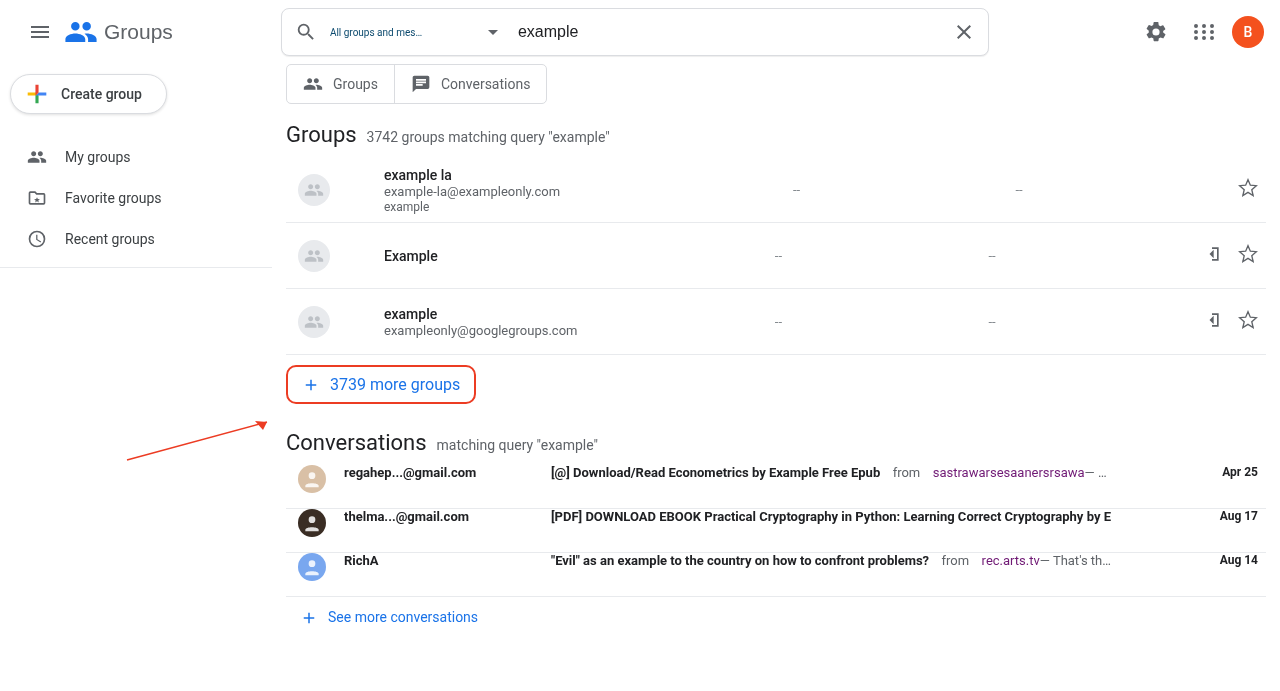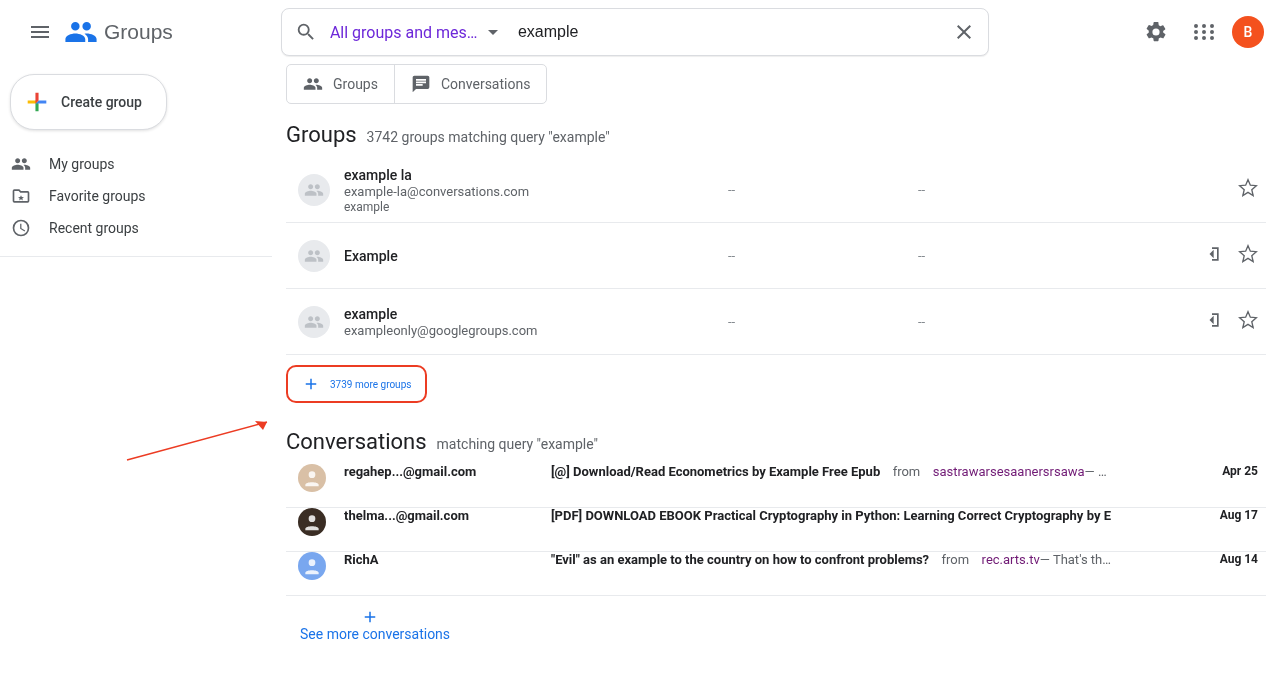--- a/index.html
+++ b/index.html
@@ -7,67 +7,67 @@
     
     
     .header { display: flex; align-items: center; height: 64px; padding: 0 16px; }
     .menu-btn { width: 48px; height: 48px; border-radius: 50%; display: flex; align-items: center; justify-content: center; cursor: pointer; }
     .logo-wrap { display: flex; align-items: center; margin-left: 0; }
     .logo-icon { width: 34px; height: 34px; }
     .logo-text { font-size: 21px; color: #5f6368; margin-left: 6px; font-family: 'Product Sans', Arial, sans-serif; }
     
     .search-container { margin-left: 108px; display: flex; align-items: center; background: #fff; border: 1px solid #dadce0; border-radius: 8px; height: 48px; width: 708px; box-shadow: 0 1px 1px rgba(0,0,0,.07); }
     .search-icon-wrap { width: 48px; display: flex; align-items: center; justify-content: center; }
-    .search-scope { font-size: 16px; color: #6d28d9; width: 152px; overflow: hidden; white-space: nowrap; text-overflow: ellipsis; }
+    .search-scope { font-size: 10px; color: #0c4a6e; width: 152px; overflow: hidden; white-space: nowrap; text-overflow: ellipsis; }
     .scope-wrap { display: flex; align-items: center; margin-right: 20px; }
     .dropdown-arrow { margin-left: 6px; }
     .search-input { border: none; outline: none; font-size: 16px; color: #202124; flex: 1; background: transparent; }
     .clear-btn { width: 48px; height: 48px; display: flex; align-items: center; justify-content: center; cursor: pointer; }
     
     .header-actions { margin-left: auto; display: flex; align-items: center; gap: 8px; }
     .icon-btn { width: 40px; height: 40px; border-radius: 50%; display: flex; align-items: center; justify-content: center; cursor: pointer; }
     .avatar-btn { width: 32px; height: 32px; border-radius: 50%; background: #f4511e; color: #fff; display: flex; align-items: center; justify-content: center; font-size: 14px; font-weight: 500; cursor: pointer; }
     
     
     .sidebar { position: absolute; left: 0; top: 64px; width: 272px; height: calc(100% - 64px); padding-top: 6px; border-right: 0; }
-    .create-btn { margin: 4px 0 18px 10px; padding: 0 24px 0 12px; height: 56px; display: inline-flex; align-items: center; border: 1px solid #dadce0; border-radius: 24px; background: #fff; box-shadow: 0 1px 3px rgba(0,0,0,.12); cursor: pointer; }
+    .create-btn { margin: 4px 0 18px 10px; padding: 0 24px 0 12px; height: 40px; display: inline-flex; align-items: center; border: 1px solid #dadce0; border-radius: 24px; background: #fff; box-shadow: 0 1px 3px rgba(0,0,0,.12); cursor: pointer; }
     .create-btn svg { margin-right: 10px; }
     .create-btn span { font-size: 14px; color: #3c4043; font-weight: 500; }
     
-    .nav-item { height: 32px; display: flex; align-items: center; padding-left: 11px; cursor: pointer; border-radius: 0 16px 16px 0; margin-right: 12px; color: #3c4043; }
+    .nav-item { height: 32px; display: flex; align-items: center; padding-left: 27px; cursor: pointer; border-radius: 0 16px 16px 0; margin-right: 12px; color: #3c4043; margin-top: 9px; }
     .nav-icon { width: 20px; height: 20px; margin-right: 18px; display: flex; align-items: center; justify-content: center; }
     .nav-label { font-size: 14px; }
     .nav-divider { border-top: 1px solid #e8eaed; margin: 12px 0 12px 0; }
     
     
     .main { position: absolute; left: 272px; top: 64px; right: 0; bottom: 0; padding: 0 14px 0 14px; }
     
     .tabs { display: inline-flex; border: 1px solid #dadce0; border-radius: 5px; height: 40px; overflow: hidden; margin-bottom: 18px; }
     .tab { display: flex; align-items: center; padding: 0 16px; cursor: pointer; color: #5f6368; font-size: 14px; }
     .tab svg { margin-right: 10px; }
     .tab + .tab { border-left: 1px solid #dadce0; }
     
     .section-header { display: flex; align-items: baseline; margin-bottom: 10px; }
     .section-title { font-size: 22px; color: #202124; font-weight: 400; }
     .section-sub { font-size: 14px; color: #5f6368; margin-left: 10px; }
     
-    .group-row { display: flex; align-items: center; height: 66px; border-bottom: 1px solid #e8eaed; padding: 0 8px 0 12px; position: relative; }
+    .group-row { display: flex; align-items: center; height: 66px; border-bottom: 1px solid #e8eaed; padding: 0 8px 0 12px; position: relative; gap: 40px; }
     .group-avatar { width: 32px; height: 32px; border-radius: 50%; background: #e8eaed; display: flex; align-items: center; justify-content: center; margin-right: 14px; flex-shrink: 0; }
     .group-info { width: 384px; }
     .group-name { font-size: 14px; color: #202124; font-weight: 500; line-height: 18px; }
     .group-email { font-size: 13px; color: #5f6368; line-height: 16px; }
     .group-desc { font-size: 12px; color: #5f6368; line-height: 14px; }
     .col-dash { width: 190px; color: #80868b; font-size: 13px; }
     .row-actions { margin-left: auto; display: flex; align-items: center; gap: 16px; }
     
-    .more-link { display: flex; align-items: center; padding: 12px 14px; color: #1a73e8; font-size: 14px; cursor: pointer; width: fit-content; flex-direction: column; }
+    .more-link { display: flex; padding: 12px 14px; color: #1a73e8; font-size: 14px; cursor: pointer; width: fit-content; }
     .more-link svg { margin-right: 10px; }
     
     .highlight-box { border: 2px solid #ec3c23; border-radius: 10px; display: inline-flex; align-items: center; padding: 8px 14px; margin: 10px 0 26px 0;}
-    .highlight-box .more-link-inner { display: flex; align-items: center; color: #1a73e8; font-size: 10px; cursor: pointer; }
+    .highlight-box .more-link-inner { display: flex; align-items: center; color: #1a73e8; font-size: 16px; cursor: pointer; }
     .highlight-box svg { margin-right: 10px; }
     
     .arrow-annotation { position: absolute; left: -160px; top: 346px; pointer-events: none; }
     
     .conv-row { display: flex; align-items: flex-start; height: 44px; border-bottom: 1px solid #e8eaed; padding: 0 8px 0 12px; font-size: 13px; }
     .conv-avatar { width: 28px; height: 28px; border-radius: 50%; background: #e8eaed; margin-right: 18px; flex-shrink: 0; overflow: hidden; display: flex; align-items: center; justify-content: center;}
     .conv-sender { width: 196px; color: #202124; font-weight: 700; }
     .conv-subject-wrap { flex: 1; display: flex; overflow: hidden; white-space: nowrap; }
     .conv-subject { color: #202124; font-weight: 700; padding-left: 11px; }
     .conv-from { color: #5f6368; margin: 0 6px; }
@@ -191,21 +191,21 @@
   </div>
   <div id="groups-list">
       <div class="group-row">
     <div class="group-avatar">
       <svg width="20" height="20" viewBox="0 0 24 24">
             <path fill="#bdc1c6" d="M16 11c1.66 0 3-1.34 3-3s-1.34-3-3-3-3 1.34-3 3 1.34 3 3 3zm-8 0c1.66 0 3-1.34 3-3S9.66 5 8 5 5 6.34 5 8s1.34 3 3 3zm0 2c-2.33 0-7 1.17-7 3.5V19h14v-2.5C15 14.17 10.33 13 8 13zm8 0c-.29 0-.62.02-.97.05 1.16.84 1.97 1.97 1.97 3.45V19h6v-2.5c0-2.33-4.67-3.5-7-3.5z"></path>
           </svg>
     </div>
     <div class="group-info">
       <div class="group-name">example la</div>
-      <div class="group-email">example-la@conversations.com</div>
+      <div class="group-email">example-la@exampleonly.com</div>
       <div class="group-desc">example</div>
     </div>
     <div class="col-dash">--</div>
     <div class="col-dash">--</div>
     <div class="row-actions">
 
       <div><svg width="20" height="20" viewBox="0 0 24 24">
               <path fill="none" stroke="#5f6368" stroke-width="1.6" d="M12 17.27L18.18 21l-1.64-7.03L22 9.24l-7.19-.61L12 2 9.19 8.63 2 9.24l5.46 4.73L5.82 21z"></path>
             </svg></div>
     </div>

